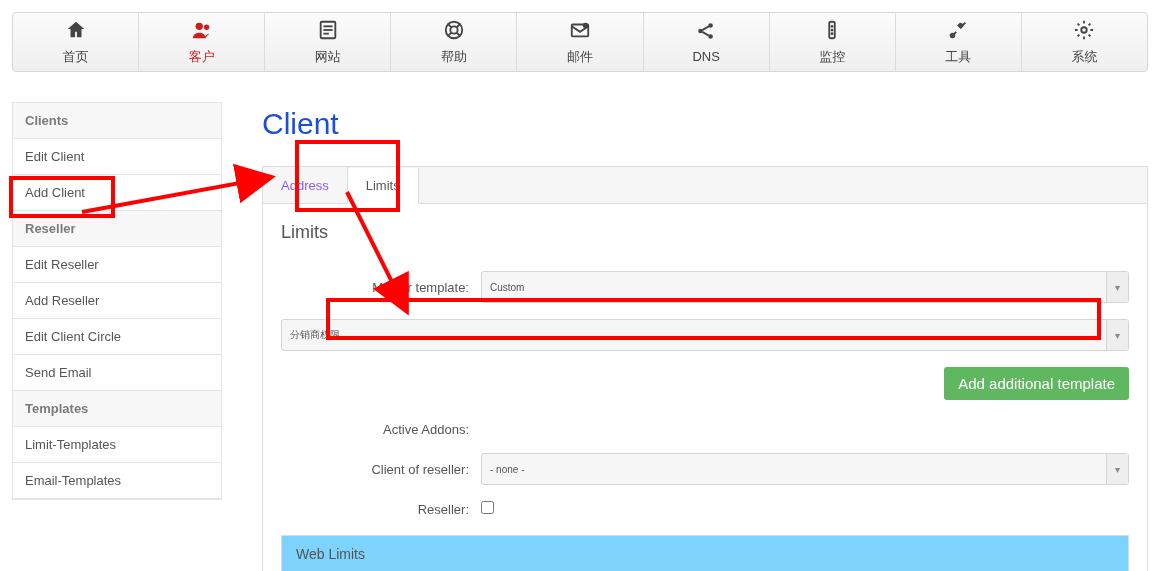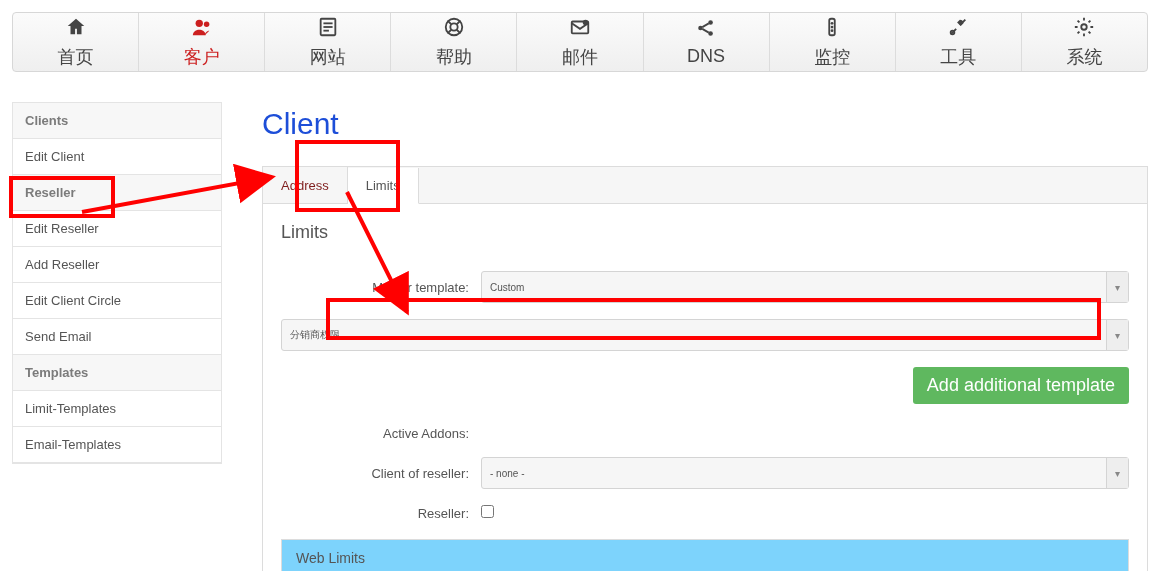--- a/index.html
+++ b/index.html
@@ -25,21 +25,21 @@
     display: flex;
     flex-direction: column;
     align-items: center;
     justify-content: center;
     border-right: 1px solid #dcdcdc;
     cursor: pointer;
     color: #444;
   }
   .topnav-item:last-child { border-right: none; }
   .topnav-item svg { width: 22px; height: 22px; margin-bottom: 4px; }
-  .topnav-item span.lbl { font-size: 18px; }
+  .topnav-item span.lbl { font-size: 13px; }
   .topnav-item.active { color: #cc1f1f; }
 
   
   .layout { display: flex; align-items: flex-start; }
   .sidebar {
     width: 210px;
     margin: 0 0 0 12px;
     border: 1px solid #e4e4e4;
     background: #ef4444;
   }
@@ -74,21 +74,21 @@
   .tabs {
     border: 1px solid #dcdcdc;
     background: #f6f6f6;
     display: flex;
     height: 38px;
   }
   .tab {
     padding: 0 18px;
     display: flex;
     align-items: center;
-    color: #7f1d1d;
+    color: #8b5cf6;
     border-right: 1px solid #dcdcdc;
     cursor: pointer;
     font-size: 13px;
   }
   .tab.active {
     background: #fff;
     color: #555;
     position: relative;
     top: 1px;
     border-bottom: 1px solid #fff;
@@ -144,21 +144,21 @@
     justify-content: center;
     color: #888;
     background: #eee;
   }
   .btn-green {
     background: #5fb85f;
     color: #fff;
     border: none;
     border-radius: 3px;
     padding: 8px 14px;
-    font-size: 18px;
+    font-size: 15px;
     cursor: pointer;
     display: block;
     margin: 8px 0 14px auto;
   }
   .chk { }
   .sub-panel-head {
     background: #7dd3fc;
     border: 1px solid #dcdcdc;
     padding: 10px 14px;
     color: #555;
@@ -257,20 +257,21 @@
           <path d="M12 2v3M12 19v3M2 12h3M19 12h3M5 5l2 2M17 17l2 2M19 5l-2 2M7 17l-2 2" stroke="#444" stroke-width="2"></path>
         </svg></span>
       <span class="lbl">系统</span>
     </div>
   </div>
 
 <div class="layout">
   <div class="sidebar" id="sidebar">
       <div class="side-head">Clients</div>
       <div class="side-link">Edit Client</div>
+      <div class="side-link">Add Client</div>
       <div class="side-head">Reseller</div>
       <div class="side-link">Edit Reseller</div>
       <div class="side-link">Add Reseller</div>
       <div class="side-link">Edit Client Circle</div>
       <div class="side-link">Send Email</div>
       <div class="side-head">Templates</div>
       <div class="side-link">Limit-Templates</div>
       <div class="side-link">Email-Templates</div>
     </div>
 

